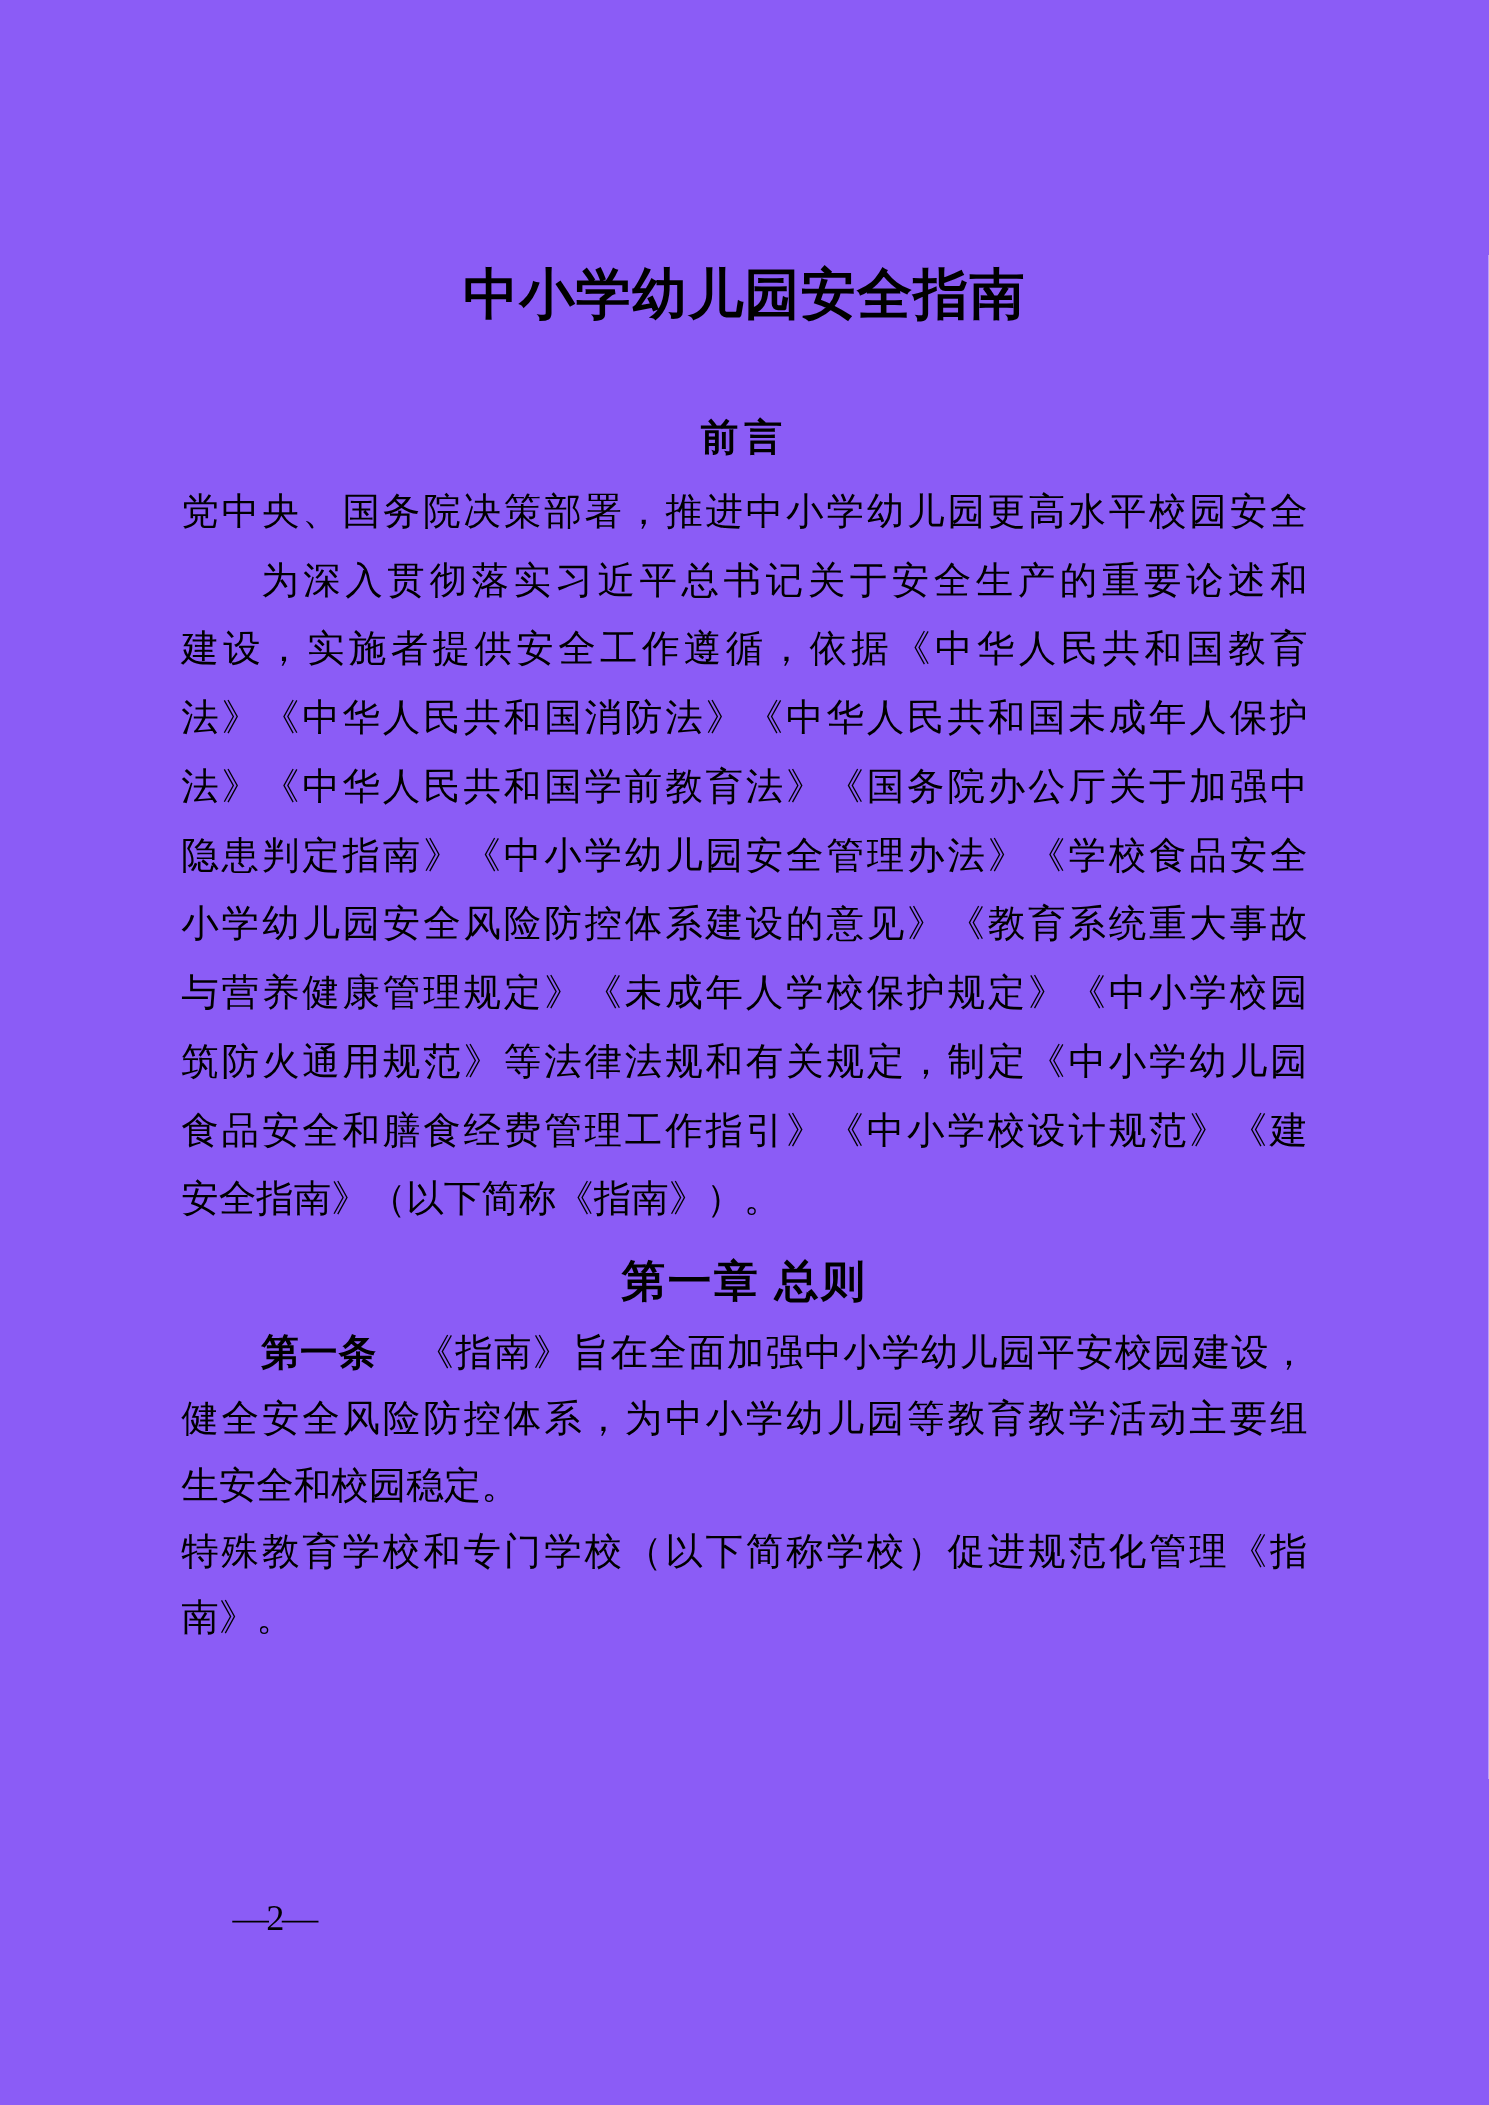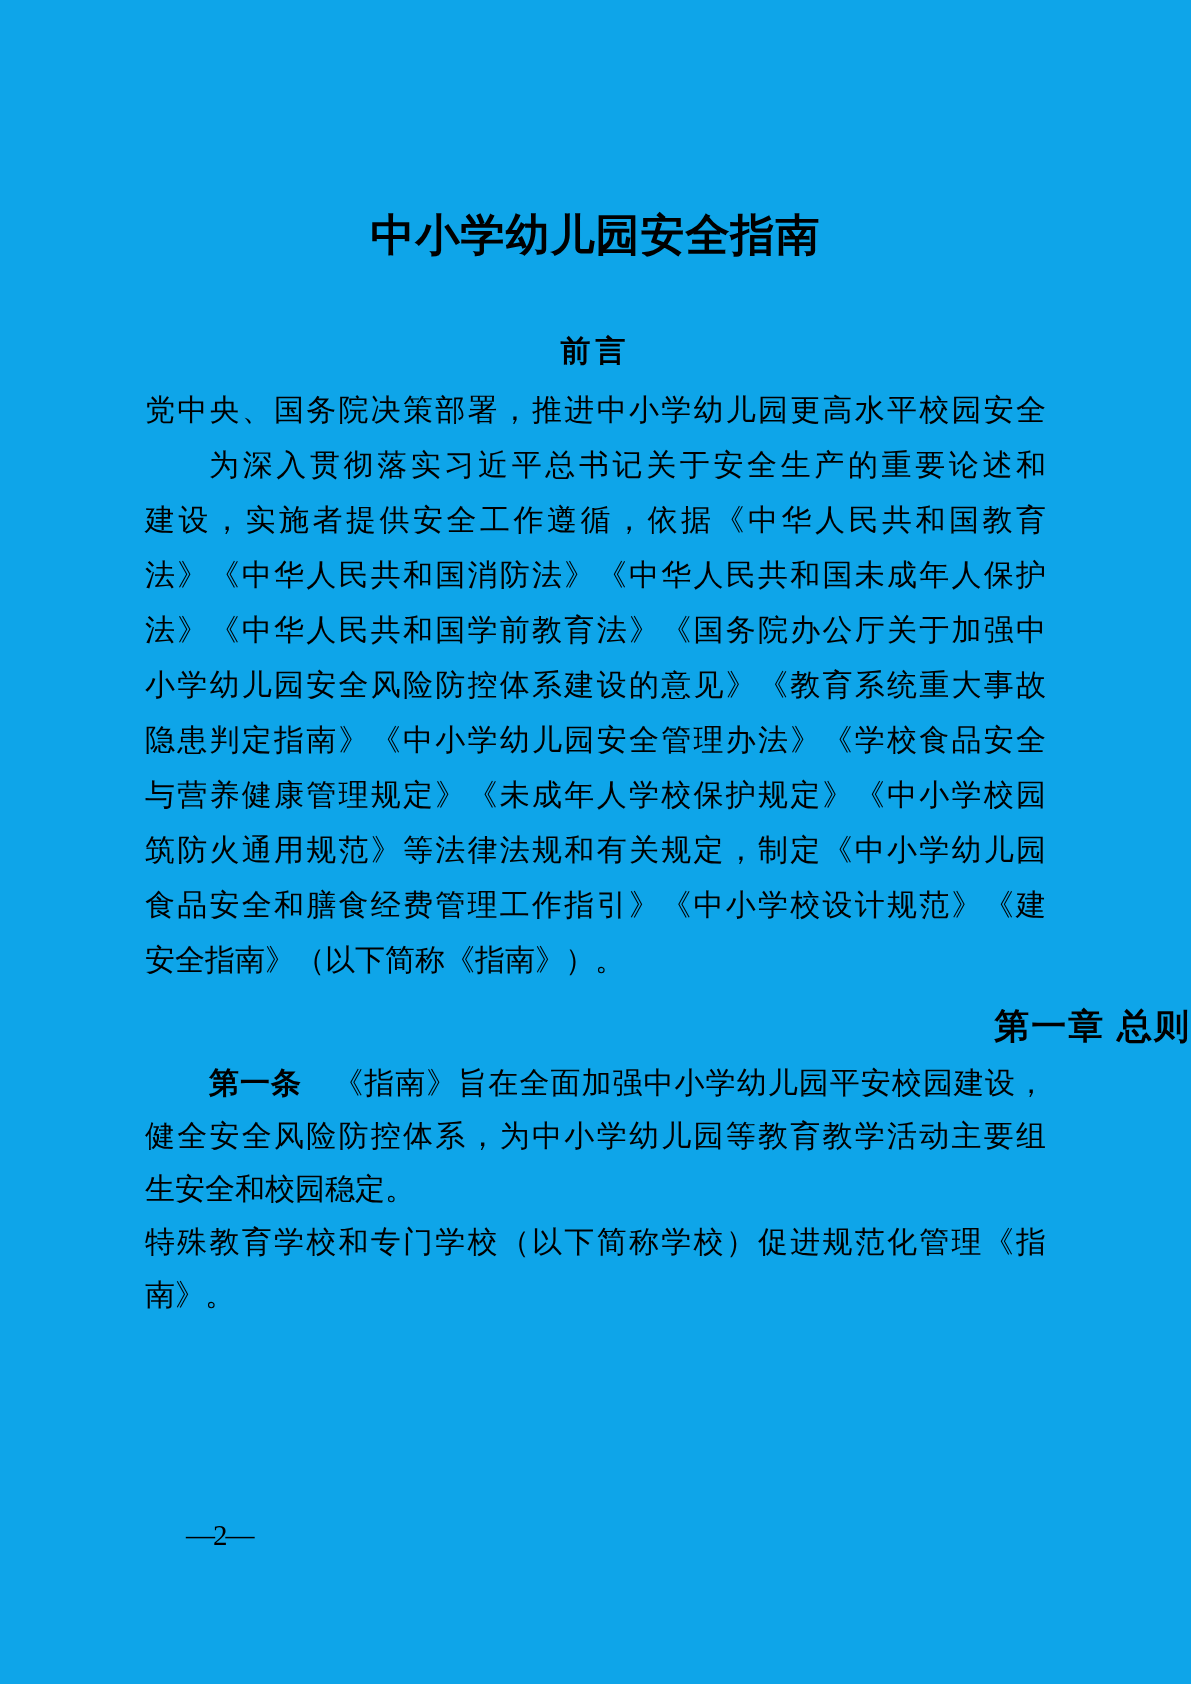--- a/index.html
+++ b/index.html
@@ -4,21 +4,21 @@
 <style>
   html, body {
     margin: 0;
     padding: 0;
     background: #ffffff;
   }
   .page {
     position: relative;
     width: 1191px;
     height: 1684px;
-    background: #0ea5e9;
+    background: #8b5cf6;
     color: #000000;
     font-family: "Liberation Serif", serif;
     overflow: hidden;
   }
   .doc-title {
     position: absolute;
     top: 212px;
     left: 0;
     width: 100%;
     text-align: center;
@@ -64,21 +64,21 @@
   }
   .art-num {
     font-weight: bold;
     font-family: "Liberation Sans", sans-serif;
   }
   .chapter-heading {
     position: absolute;
     top: 1006px;
     left: 0;
     width: 100%;
-    text-align: right;
+    text-align: center;
     font-size: 35px;
     line-height: 1.15;
     font-weight: bold;
     font-family: "Liberation Sans", sans-serif;
     letter-spacing: 2px;
   }
   .page-number {
     position: absolute;
     left: 186px;
     top: 1518px;
@@ -96,22 +96,22 @@
   <div class="doc-title">中小学幼儿园安全指南</div>
 
   <div class="preface-heading">前言</div>
 
   <div class="body-block preface-body">
       <div class="line">党中央、国务院决策部署，推进中小学幼儿园更高水平校园安全</div>
       <div class="line indent">为深入贯彻落实习近平总书记关于安全生产的重要论述和</div>
       <div class="line">建设，实施者提供安全工作遵循，依据《中华人民共和国教育</div>
       <div class="line">法》《中华人民共和国消防法》《中华人民共和国未成年人保护</div>
       <div class="line">法》《中华人民共和国学前教育法》《国务院办公厅关于加强中</div>
+      <div class="line">隐患判定指南》《中小学幼儿园安全管理办法》《学校食品安全</div>
       <div class="line">小学幼儿园安全风险防控体系建设的意见》《教育系统重大事故</div>
-      <div class="line">隐患判定指南》《中小学幼儿园安全管理办法》《学校食品安全</div>
       <div class="line">与营养健康管理规定》《未成年人学校保护规定》《中小学校园</div>
       <div class="line">筑防火通用规范》等法律法规和有关规定，制定《中小学幼儿园</div>
       <div class="line">食品安全和膳食经费管理工作指引》《中小学校设计规范》《建</div>
       <div class="line last">安全指南》（以下简称《指南》）。</div>
     </div>
 
   <div class="chapter-heading">第一章 总则</div>
 
   <div class="body-block articles-body">
     <div>

